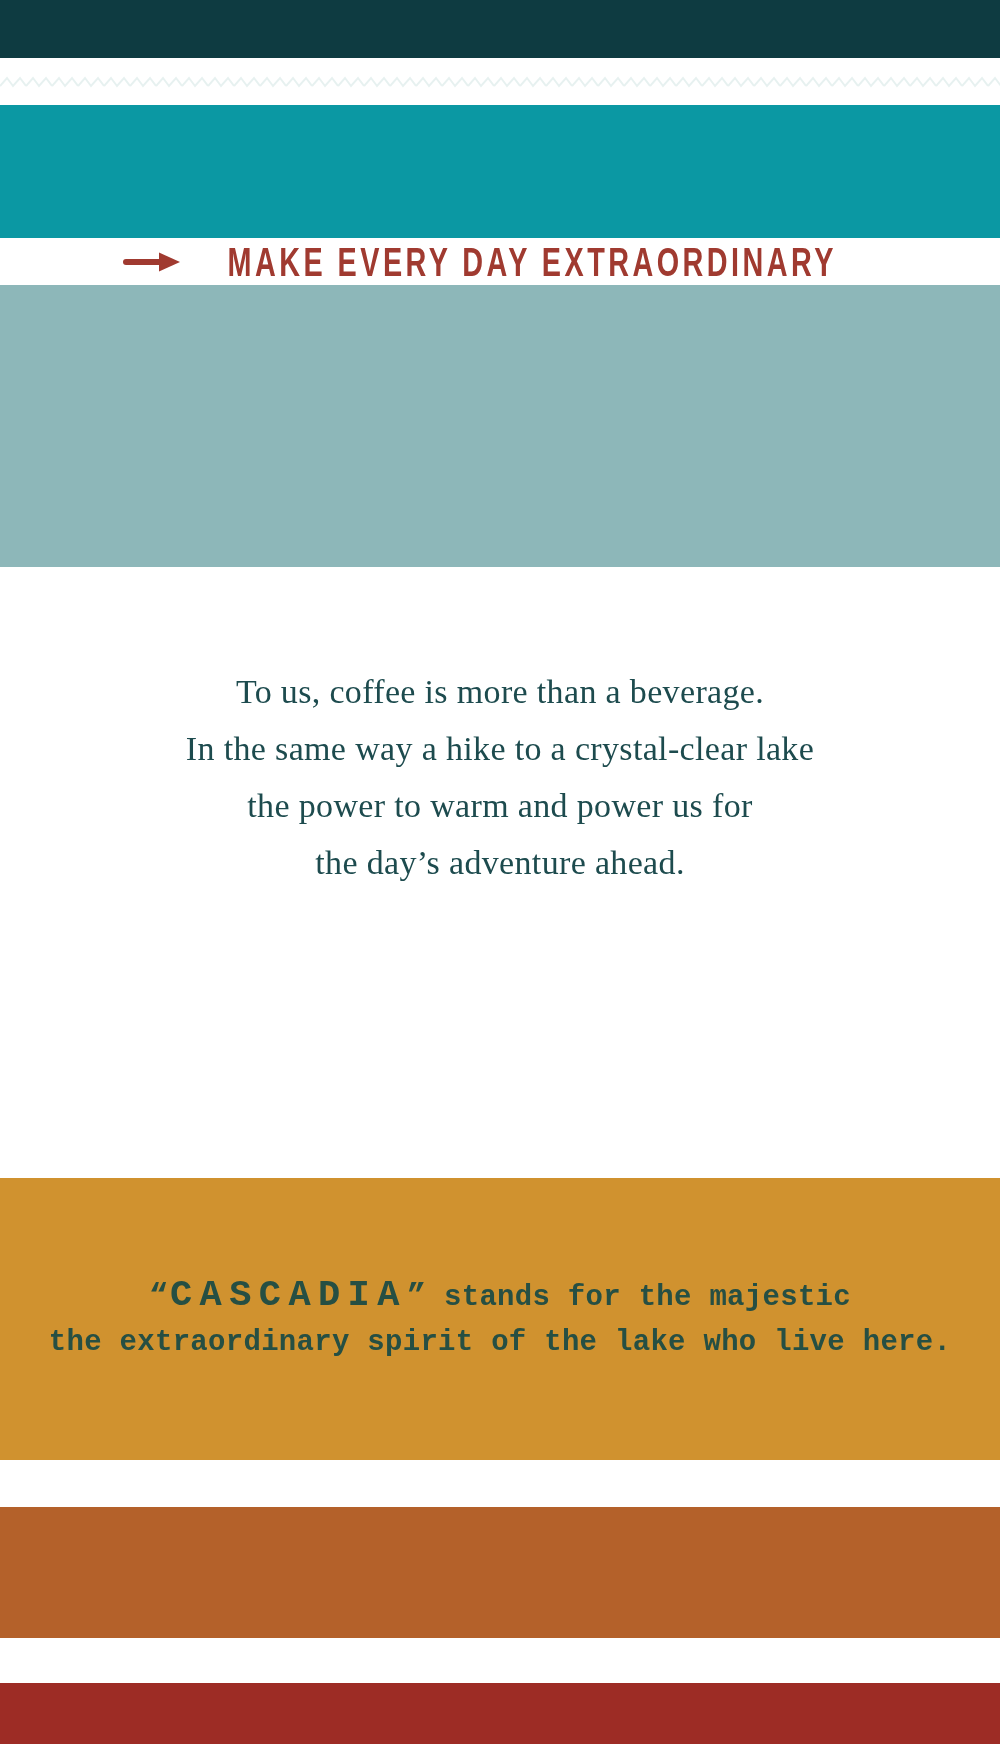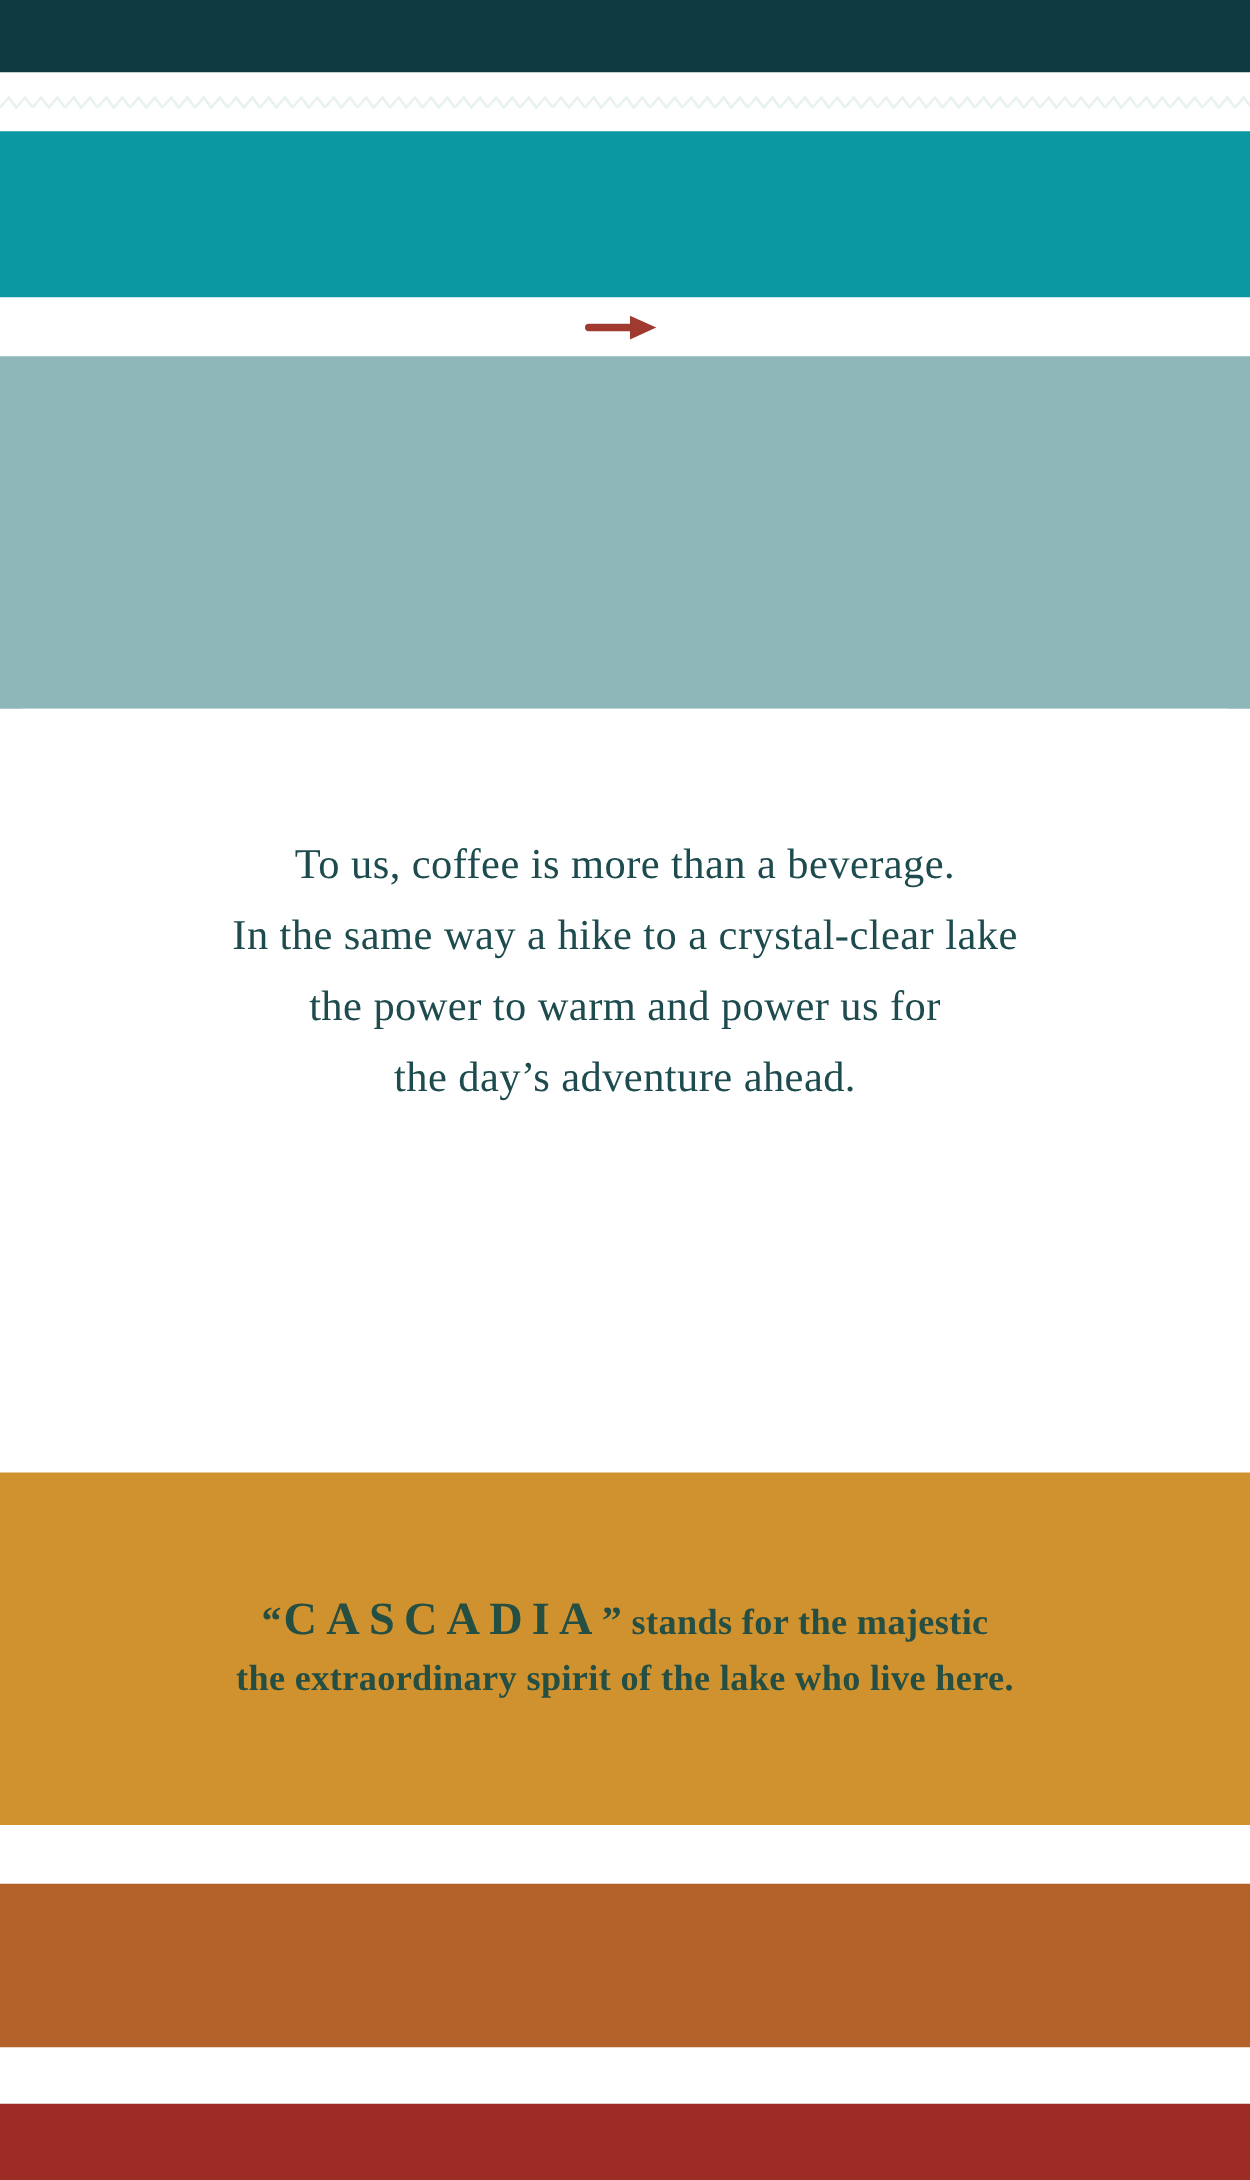--- a/index.html
+++ b/index.html
@@ -42,21 +42,20 @@
     transform-origin: center;
     line-height: 1;
   }
   .s-sage        { height: 282px; }
   .manifesto-section {
     height: 611px;
     background: #ffffff;
     box-sizing: border-box;
     padding-top: 96px;
     text-align: center;
-    border-radius: 19px;
   }
   .manifesto-line {
     font-size: 34px;
     line-height: 57px;
     margin: 0;
     letter-spacing: 0.01em;
   }
   .cascadia-band {
     height: 282px;
     display: flex;
@@ -64,20 +63,21 @@
     align-items: center;
     justify-content: center;
     text-align: center;
   }
   .cascadia-line {
     font-size: 29px;
     font-weight: 700;
     line-height: 45px;
     margin: 0;
     letter-spacing: 0.01em;
+    font-family: Liberation Mono, monospace;
   }
   .brand-word {
     font-size: 37px;
     font-weight: 700;
     letter-spacing: 0.2em;
     margin-left: 0.04em;
   }
   .brand-quote { font-size: 32px; font-weight: 700; }
   .gap-white-47  { height: 47px; background: #ffffff; }
   .s-rust        { height: 131px; }
@@ -104,20 +104,23 @@
 
   <div class="stripe s-teal" style="background-color: rgb(11, 152, 163);"></div>
 
   <div class="tagline-band">
     <span class="arrow-wrap" style="color: rgb(160, 58, 48);">
       <svg width="58" height="24" viewBox="0 0 58 24" xmlns="http://www.w3.org/2000/svg">
         <path d="M3 12 H40" stroke="currentColor" stroke-width="6" stroke-linecap="round" fill="none"></path>
         <path d="M36 2.5 L57 12 L36 21.5 Z" fill="currentColor"></path>
       </svg>
     </span>
+    <span class="tagline-wrap">
+      <span class="tagline-text" style="color: rgb(160, 58, 48);">MAKE EVERY DAY EXTRAORDINARY</span>
+    </span>
   </div>
 
   <div class="stripe s-sage" style="background-color: rgb(141, 183, 185);"></div>
 
   <div class="manifesto-section" style="color: rgb(29, 75, 78);">
     <p class="manifesto-line">To us, coffee is more than a beverage.</p>
     <p class="manifesto-line">In the same way a hike to a crystal-clear lake</p>
     <p class="manifesto-line">the power to warm and power us for</p>
     <p class="manifesto-line">the day’s adventure ahead.</p>
   </div>

